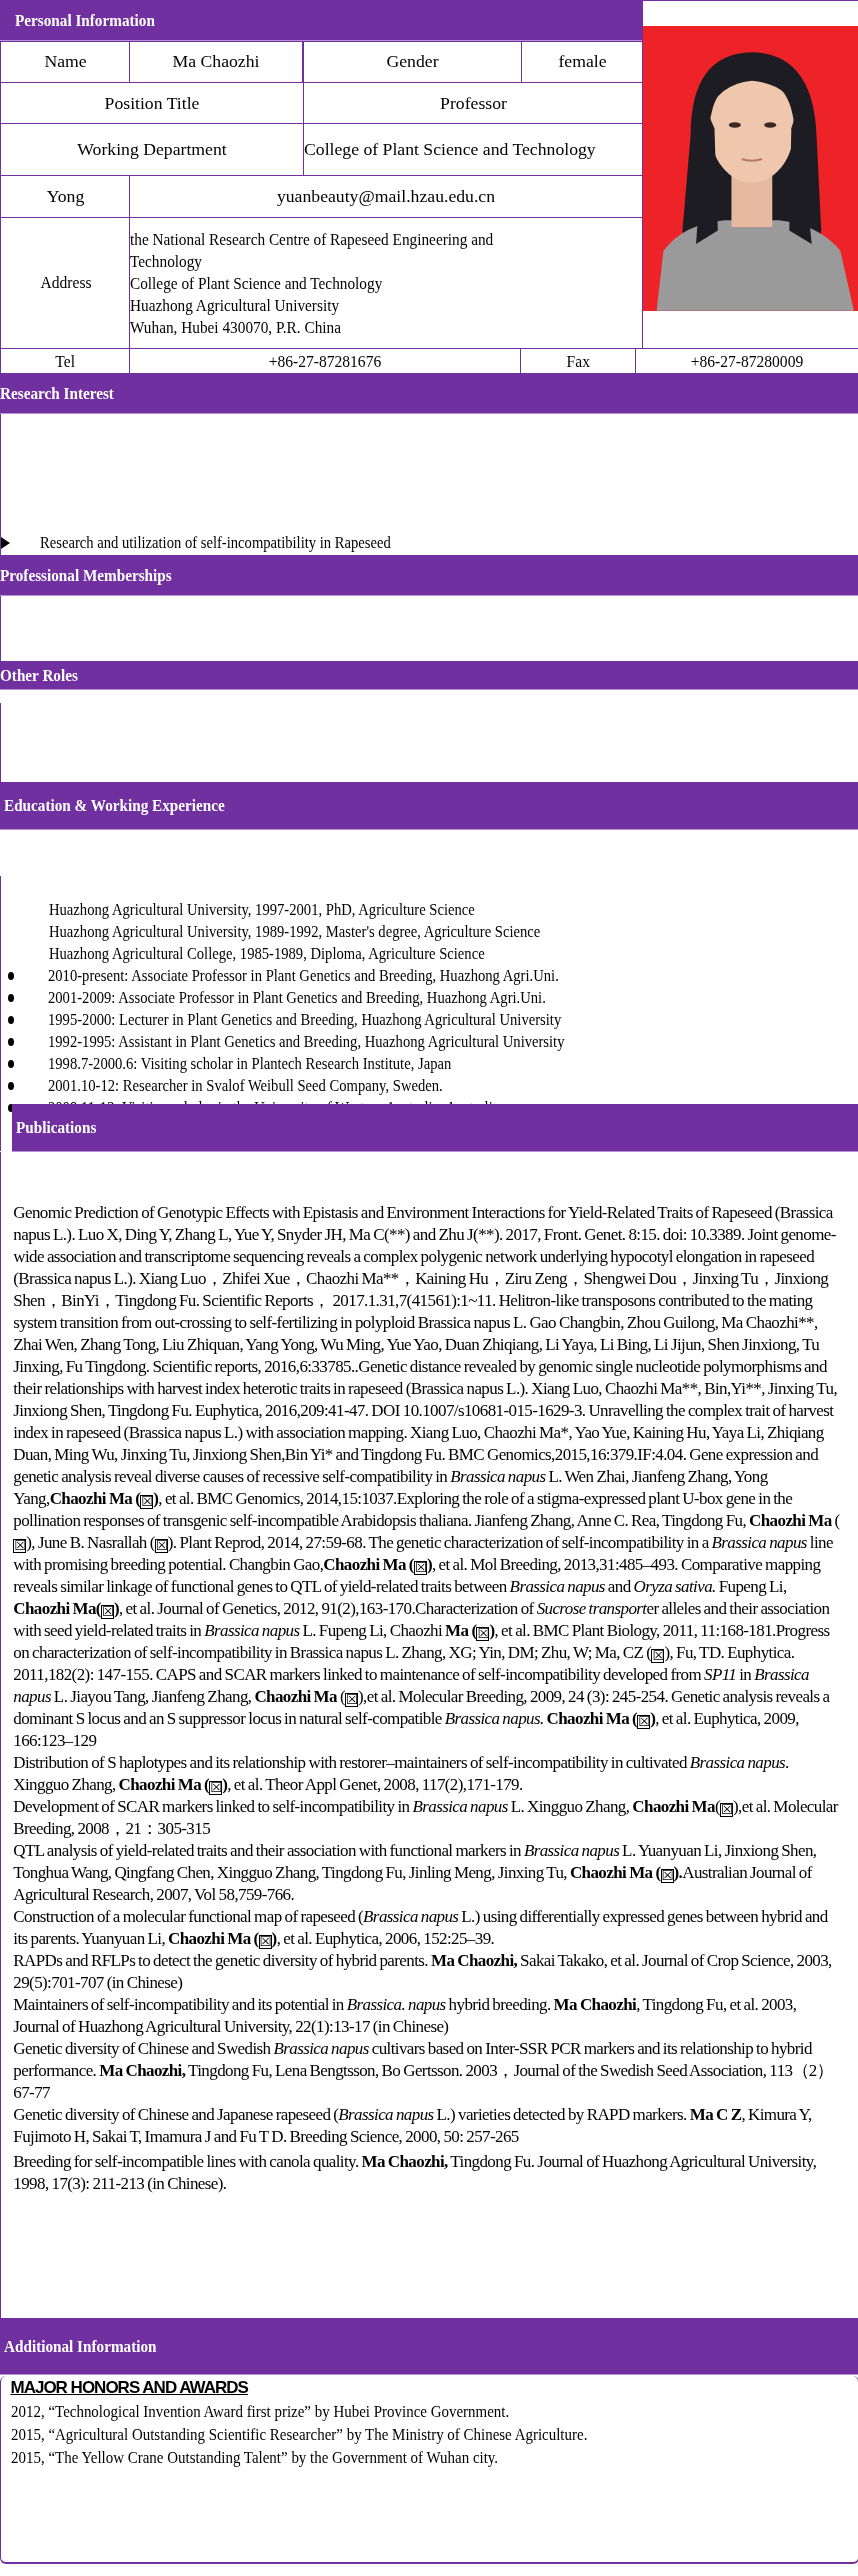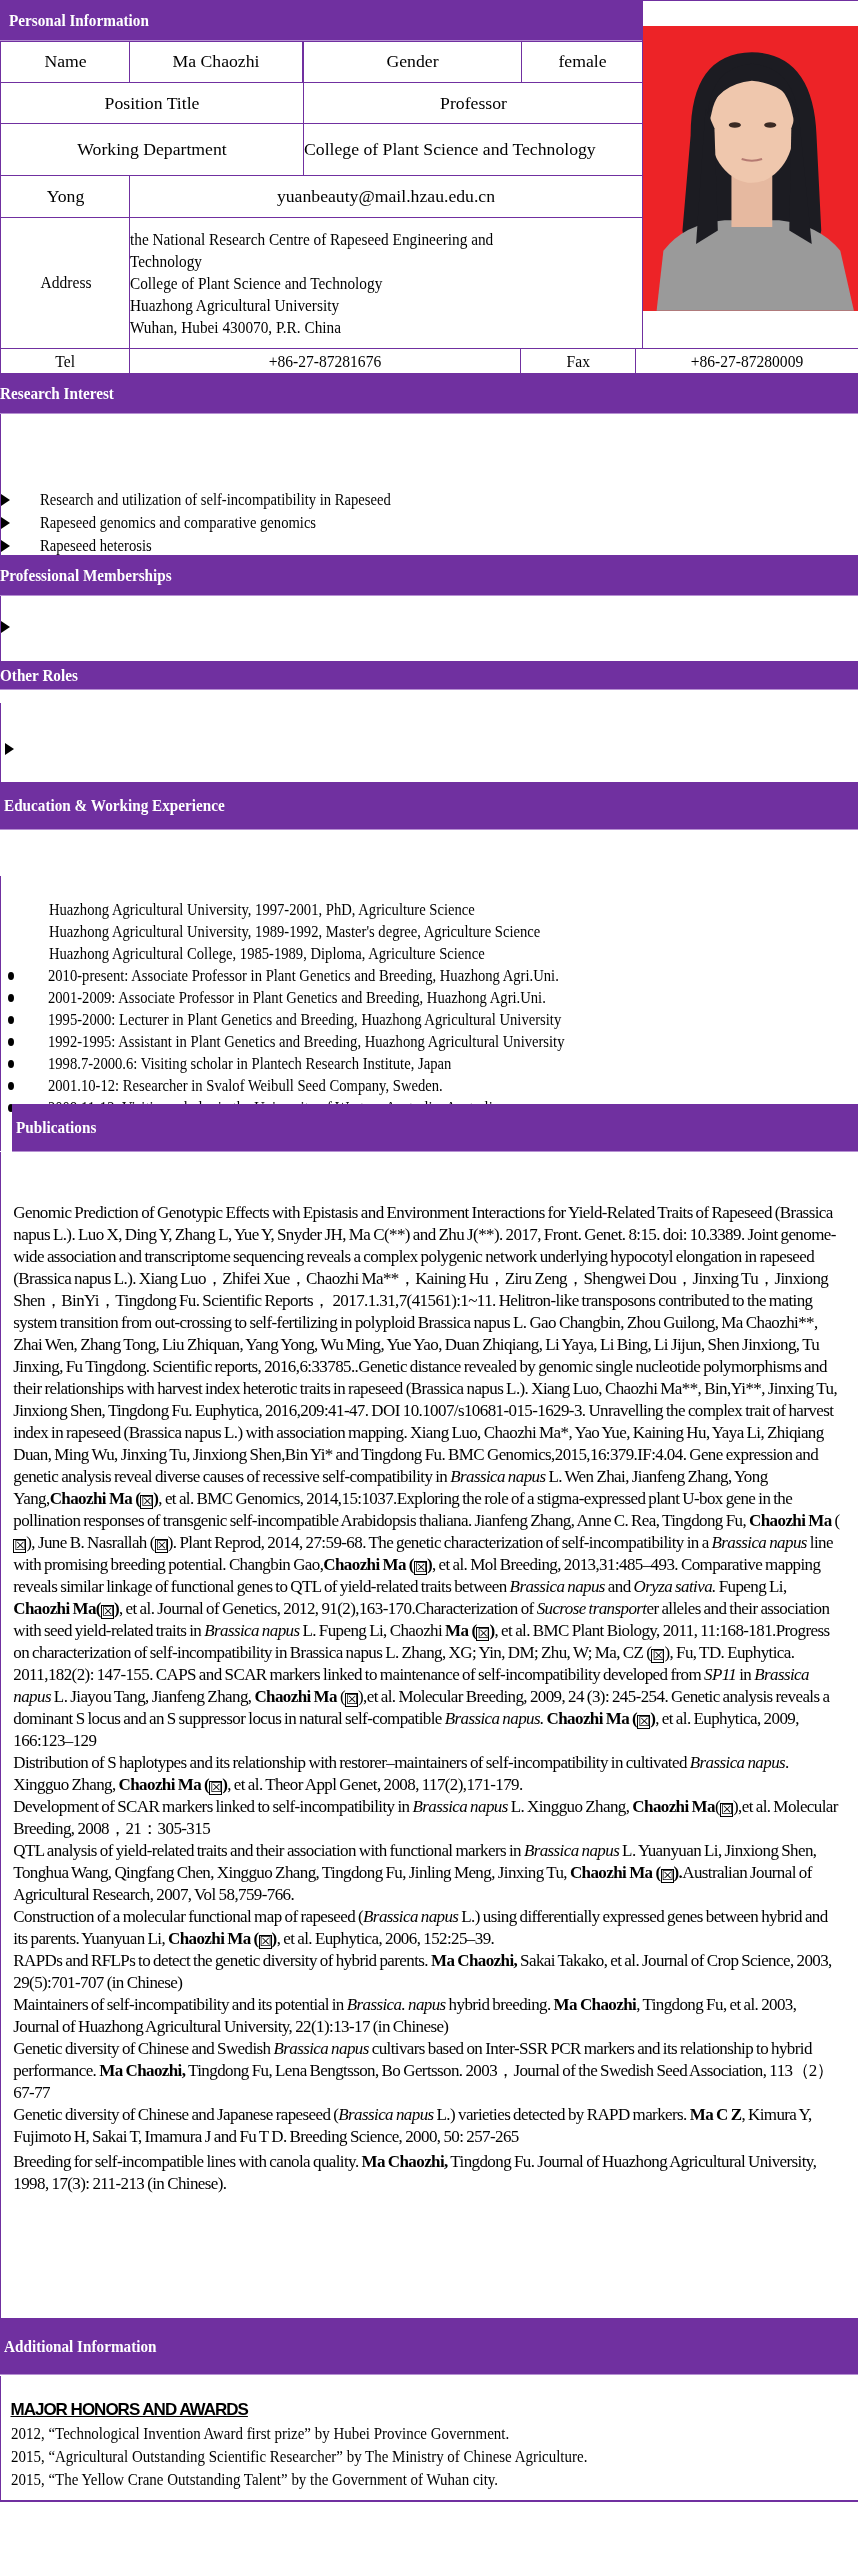--- a/index.html
+++ b/index.html
@@ -11,38 +11,38 @@
     color: #fff; font-weight: bold; font-size: 17.7px; display: flex; align-items: center;
     border-bottom: 1.4px solid #b690d2;
   }
   .sec-head span { display: inline-block; transform: scaleX(0.86); transform-origin: left center; }
   .sec-body {
     position: absolute; left: 0; width: 859px; background: #fff;
     border-left: 1.4px solid #7030A0; border-right: 1.4px solid #7030A0;
   }
 
   
-  #pi-head { top: 0; height: 41px; width: 642px; padding-left: 9px; }
+  #pi-head { top: 0; height: 41px; width: 642px; padding-left: 15px; }
   .cell {
     position: absolute; border: 1.4px solid #7030A0; background: #fff;
     display: flex; align-items: center; justify-content: center;
     font-size: 17.7px; text-align: center; line-height: 1.2;
   }
   .cell.left { justify-content: flex-start; text-align: left; padding-left: 0; }
   .photo {
     position: absolute; left: 642px; top: 0; width: 217px; height: 349px;
     border: 1.4px solid #7030A0; background: #fff; overflow: hidden;
   }
   .photo .bg { position: absolute; left: 0; top: 24.5px; width: 215px; height: 285px; background: #ED2327; }
   .addr-lines { font-size: 17px; line-height: 22px; text-align: left; width: 100%; }
   .addr-lines div { transform: scaleX(0.9); transform-origin: left center; white-space: nowrap; }
 
   
   .arrow-list { list-style: none; font-size: 17px; line-height: 23px; }
-  .arrow-list li { display: flex; align-items: center; }
+  .arrow-list li { display: flex; align-items: center; margin-top: 43px; }
   .arrow { display: inline-block; width: 0; height: 0; border-top: 6.8px solid transparent; border-bottom: 6.8px solid transparent; border-left: 9.5px solid #000; margin-right: 30px; }
   .bullet { display: inline-block; width: 6.1px; height: 8.2px; border-radius: 50%; background: #000; margin: 0 34px 0 6.8px; }
   .edu { font-size: 17px; line-height: 22px; }
   .edu .row { display: flex; align-items: center; white-space: nowrap; }
   .edu .row .txt { display: inline-block; transform: scaleX(0.86); transform-origin: left center; }
   .pubs { font-size: 17px; line-height: 22px; padding: 0 13.6px 0 12.3px; }
   .pubs p { transform: scaleX(1); }
   .pubs .cond { letter-spacing: -0.6px; word-spacing: -0.7px; }
   .env { display: inline-block; font-size: 13.6px; border: 0.7px solid #000; width: 13px; height: 14.3px; line-height: 12.3px; text-align: center; vertical-align: -2px; font-weight: normal; }
   .awards { font-size: 17px; line-height: 23px; padding-left: 9.5px; }
@@ -233,21 +233,21 @@
   <p class="cond"><span>Genetic diversity of Chinese and Swedish </span><i>Brassica napus</i><span> cultivars based on Inter-SSR PCR markers and its relationship to hybrid performance. </span><b>Ma Chaozhi,</b><span> Tingdong Fu, Lena Bengtsson, Bo Gertsson. 2003，Journal of the Swedish Seed Association, 113（2）67-77</span></p>
 
   <p class="cond"><span>Genetic diversity of Chinese and Japanese rapeseed (</span><i>Brassica napus</i><span> L.) varieties detected by RAPD markers. </span><b>Ma C Z</b><span>, Kimura Y, Fujimoto H, Sakai T, Imamura J and Fu T D. Breeding Science, 2000, 50: 257-265</span></p>
 
   <p class="cond" style="margin-top:2.7px;"><span>Breeding for self-incompatible lines with canola quality. </span><b>Ma Chaozhi,</b><span> Tingdong Fu. Journal of Huazhong Agricultural University, 1998, 17(3): 211-213 (in Chinese).</span></p>
 </div>
 
 <div class="sec-head" style="top:2318px;height:57px;padding-left:4.1px;">
   <span>Additional Information</span>
 </div>
-<div class="sec-body awards" style="top:2376px;height:126px;padding-top:22px;border-bottom:2px solid #7030A0;">
+<div class="sec-body awards" style="top:2376px;height:188px;border-bottom:2px solid #7030A0;border-radius:6px;">
   <h3>MAJOR HONORS AND AWARDS</h3>
   <div>
     <div style="transform:scaleX(0.88);transform-origin:left;white-space:nowrap;">2012, “Technological  Invention Award first prize” by Hubei Province  Government.</div>
     <div style="transform:scaleX(0.88);transform-origin:left;white-space:nowrap;">2015, “Agricultural  Outstanding  Scientific  Researcher”  by The Ministry of Chinese Agriculture.</div>
     <div style="transform:scaleX(0.88);transform-origin:left;white-space:nowrap;">2015, “The Yellow Crane  Outstanding  Talent” by the Government  of Wuhan city.</div>
   </div>
 </div>
 
 
 </body></html>

